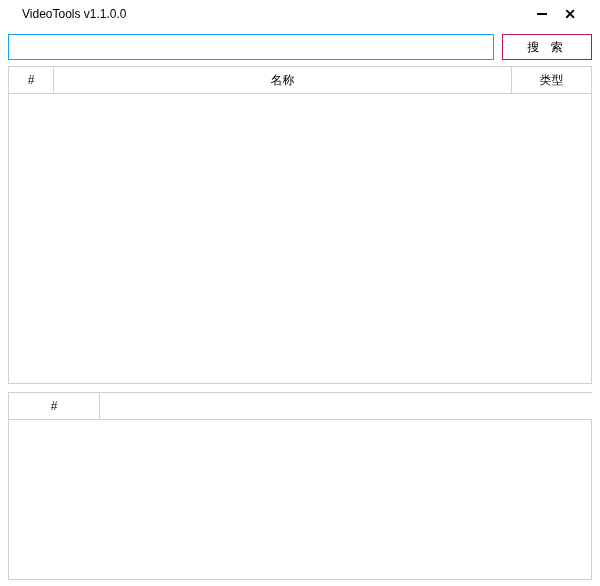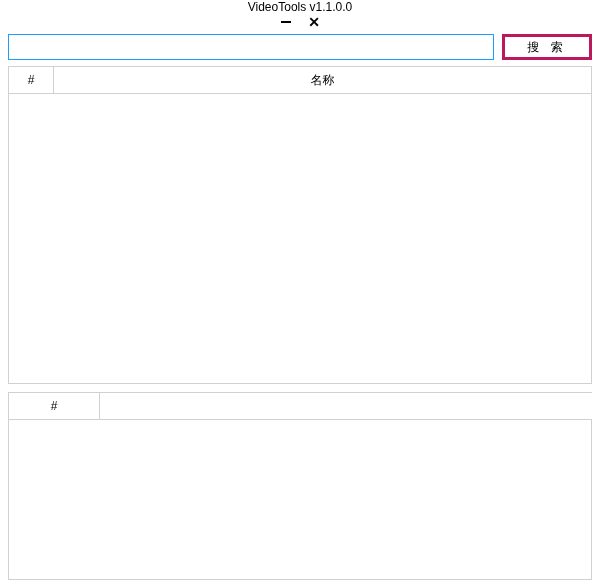--- a/index.html
+++ b/index.html
@@ -13,23 +13,22 @@
       background: #fff;
       width: 600px;
       height: 586px;
       overflow: hidden;
     }
     .titlebar {
       display: flex;
       align-items: center;
       justify-content: space-between;
       height: 28px;
-      padding: 0 8px;
+      padding: 0 22px;
       background: #fff;
-      flex-direction: column;
     }
     .titlebar-title {
       font-size: 12px;
       color: #000;
     }
     .titlebar-controls {
       display: flex;
       gap: 12px;
       align-items: center;
     }
@@ -60,21 +59,21 @@
       flex: 1;
       height: 26px;
       border: 1px solid #1a9fff;
       outline: none;
       padding: 0 6px;
       font-size: 12px;
     }
     .search-button {
       width: 90px;
       height: 26px;
-      border: 3px solid #be185d;
+      border: 1px solid #be185d;
       background: #fff;
       cursor: pointer;
       font-size: 12px;
       letter-spacing: 4px;
     }
     .table-section {
       margin: 0 8px;
     }
     .table-header {
       display: flex;
@@ -133,20 +132,21 @@
 
 <div class="search-row">
   <input type="text" class="search-input" value="" style="">
   <button class="search-button">搜 索</button>
 </div>
 
 <div class="table-section results-table">
   <div class="table-header">
     <div class="th th-num">#</div>
     <div class="th th-name">名称</div>
+    <div class="th th-type">类型</div>
   </div>
   <div class="table-body results-body"></div>
 </div>
 
 <div class="playback-section playback-table">
   <div class="table-header">
     <div class="th th-num">#</div>
   </div>
   <div class="table-body playback-body"></div>
 </div>

